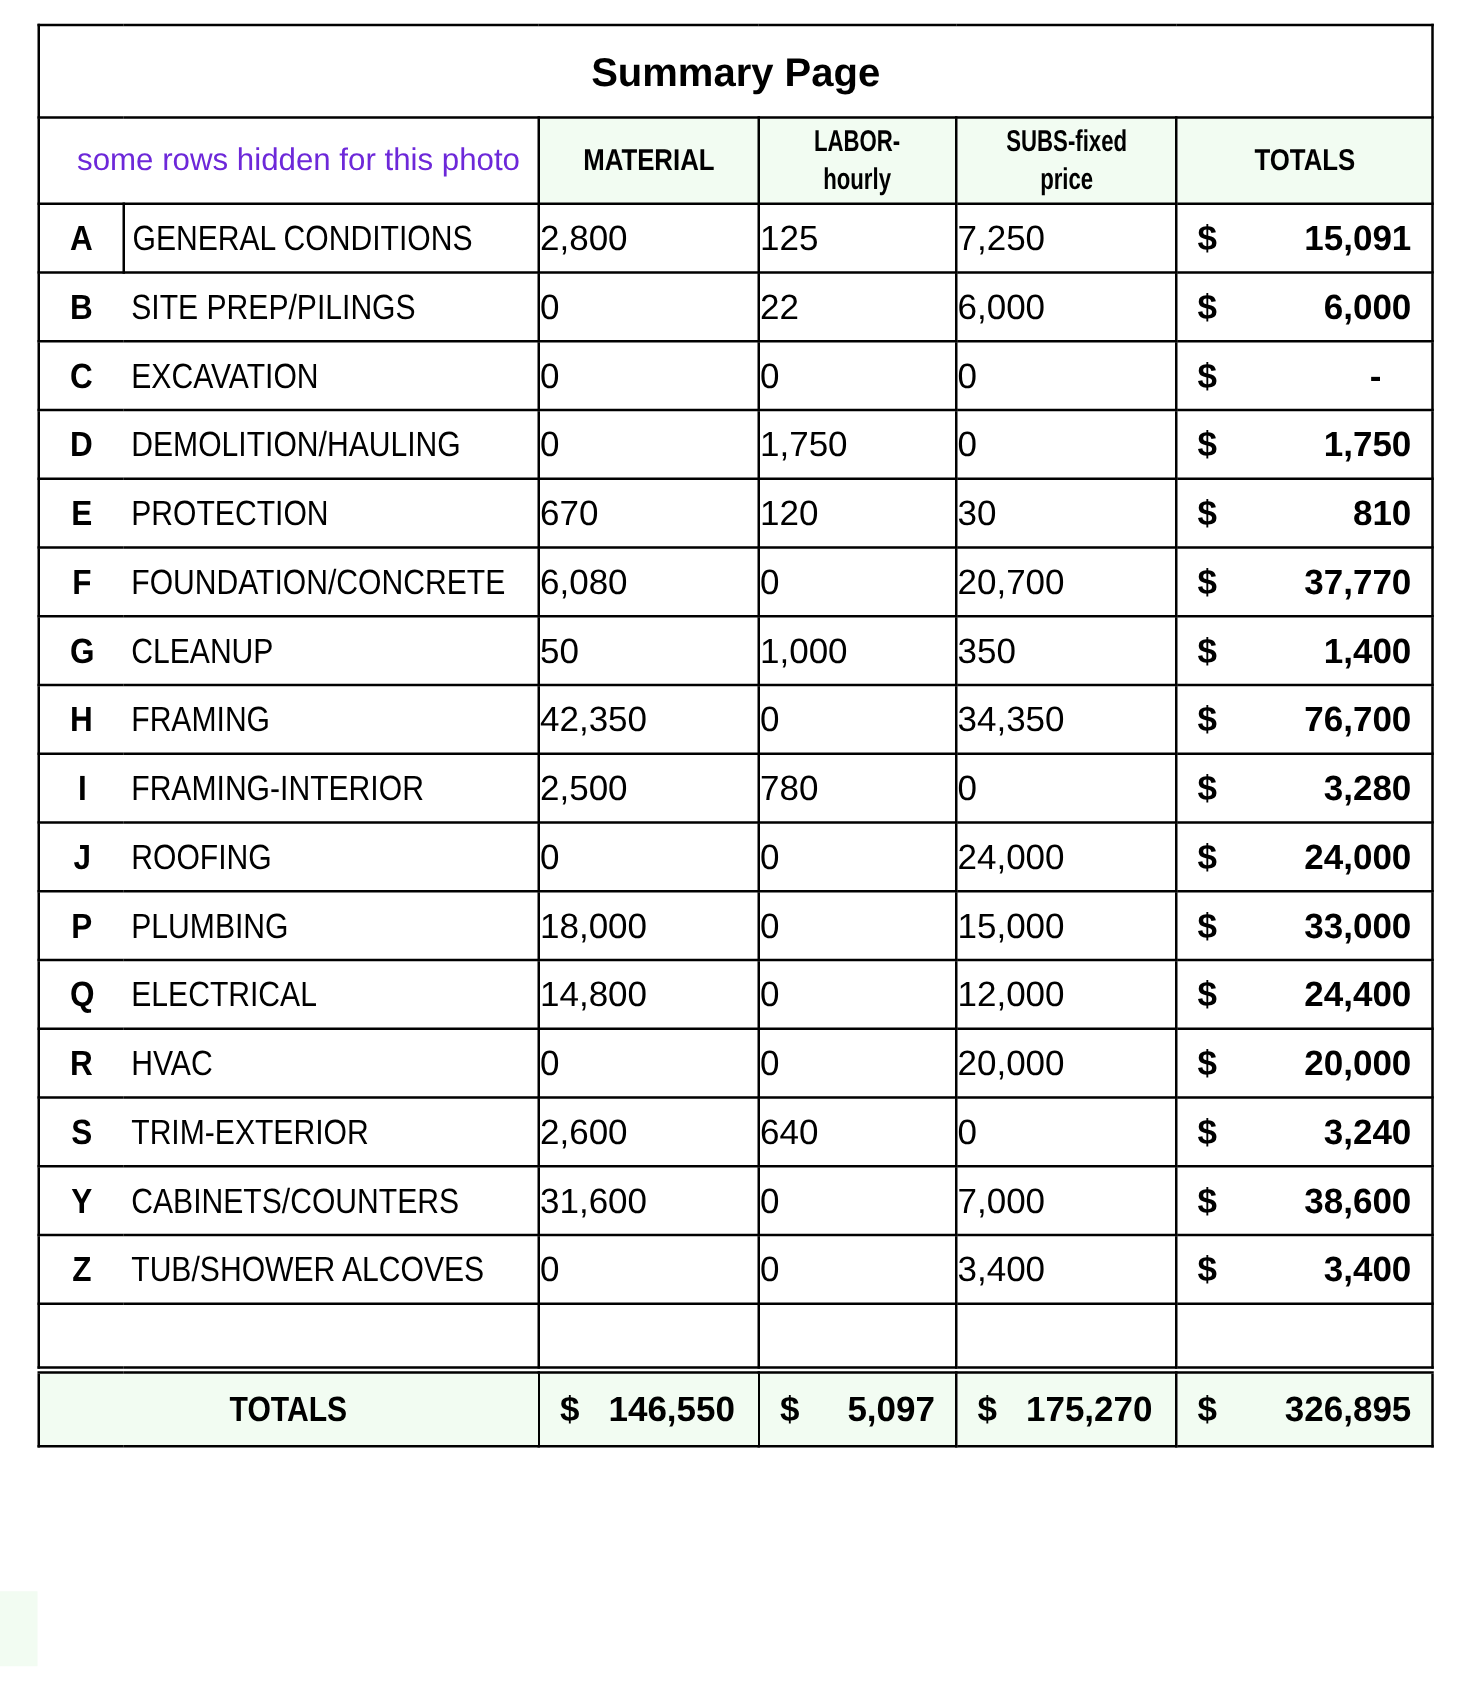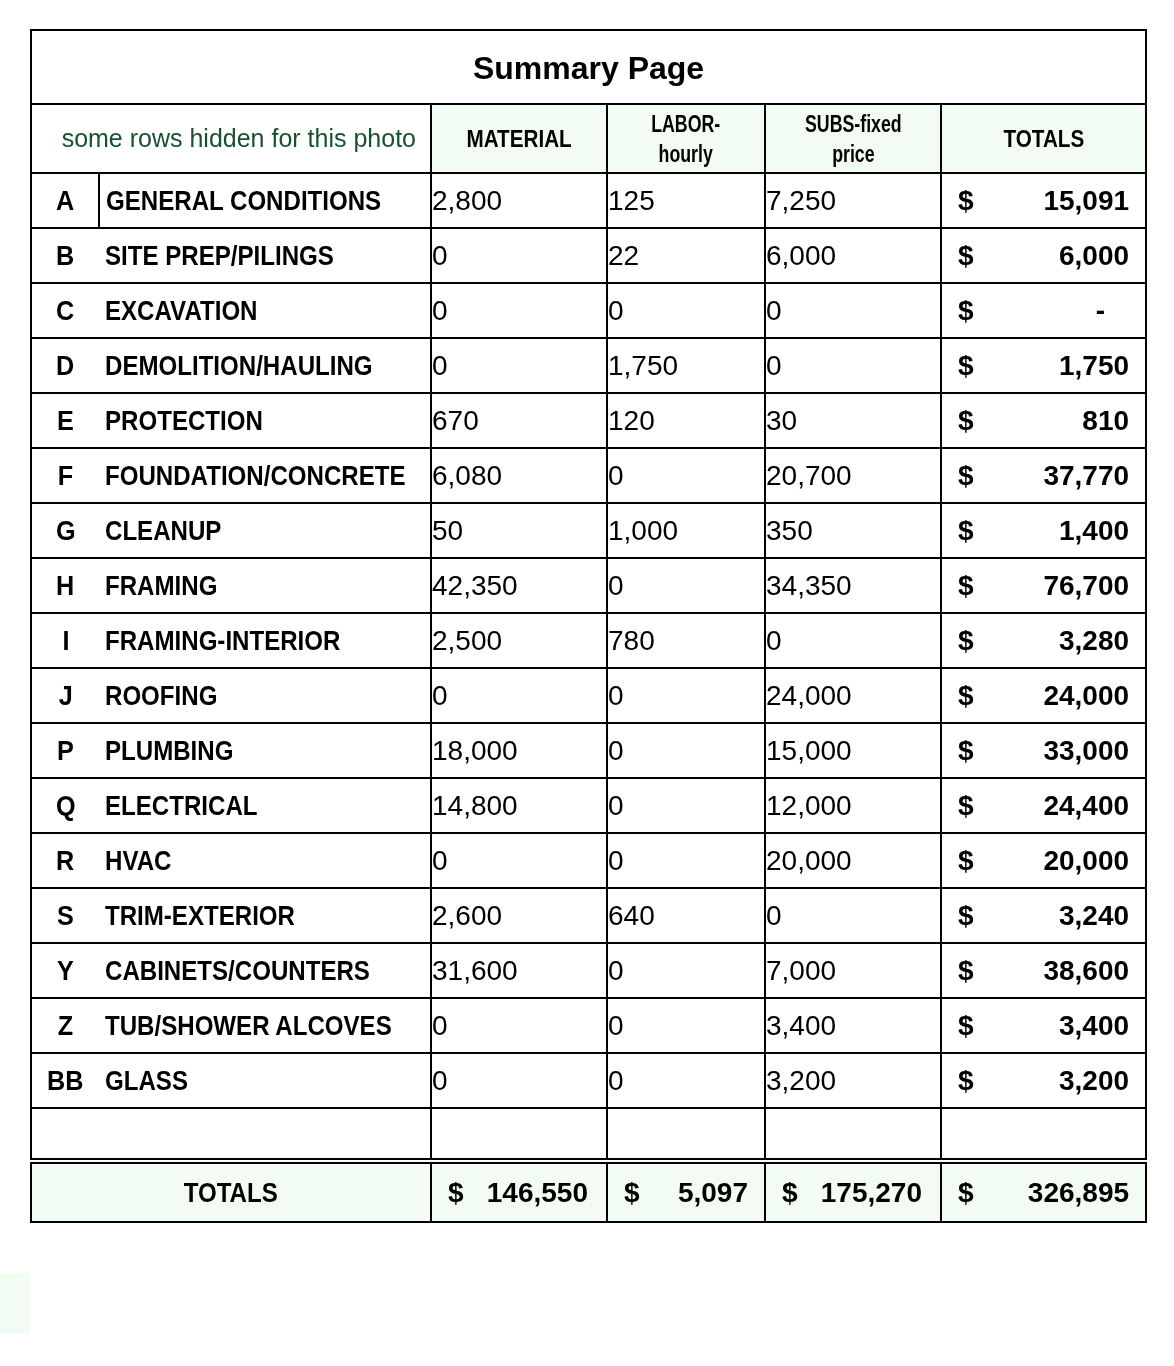--- a/index.html
+++ b/index.html
@@ -1,28 +1,28 @@
 <!DOCTYPE html>
 <html><head>
 <meta charset="utf-8">
 <style>
   html, body { margin:0; padding:0; background:#ffffff; }
   body { width:1174px; height:1366px; position:relative; font-family:"Liberation Sans", sans-serif; color:#000; overflow:hidden; }
-  .sheet { position:absolute; left:30px; top:29px; width:1025px; }
+  .sheet { position:absolute; left:30px; top:19px; width:1025px; }
   table { border-collapse:collapse; table-layout:fixed; width:1115px; }
   td { border:2px solid #000; padding:0; overflow:hidden; white-space:nowrap; }
   .title-cell { height:70px; text-align:center; font-weight:bold; font-size:32px; vertical-align:middle; padding-top:2px; }
   .hdr { height:67px; text-align:center; font-weight:bold; font-size:24px; line-height:30px; background:#f2fcf2; transform-origin:center; }
   .hdr span, .name span, .letter span, .tot-label span { display:inline-block; transform:scaleX(0.86); }
-  .note { background:#fff; color:#14532d; font-size:25px; font-weight:normal; text-align:right; padding-right:14px; line-height:31px; white-space:normal; }
+  .note { background:#fff; color:#6d28d9; font-size:25px; font-weight:normal; text-align:right; padding-right:14px; line-height:31px; white-space:normal; }
   .note span { transform:none; display:inline-block; text-align:center; }
   tr.item td { height:53px; font-size:28px; }
   .letter { text-align:center; font-weight:bold; font-size:24px; border-right:none; }
   .letter.bordered { border-right:2px solid #000; }
-  .name { font-weight:bold; font-size:28px; padding-left:6px; border-left:none; }
+  .name { font-weight:normal; font-size:28px; padding-left:6px; border-left:none; }
   .name span { transform-origin:left center; }
   .letter span { transform:scaleX(0.9); }
   .num { text-align:left; padding-right:8px; }
   .totcell { font-weight:bold; position:relative; }
   .dollar { position:absolute; left:16px; top:50%; transform:translateY(-50%); font-weight:bold; }
   .totval { position:absolute; right:16px; top:50%; transform:translateY(-50%); font-weight:bold; }
   tr.empty td { height:49px; }
   tr.gap td { height:2px; border-left:none; border-right:none; padding:0; }
   tr.grand td { height:57px; background:#f2fcf2; font-weight:bold; font-size:28px; position:relative; }
   .tot-label { text-align:center; font-size:26px; }
@@ -242,31 +242,20 @@
     <td class="name"><span>TUB/SHOWER ALCOVES</span></td>
     <td class="num">0</td>
     <td class="num">0</td>
     <td class="num">3,400</td>
     <td class="totcell">
             <span class="dollar">$</span>
             <span class="totval">3,400</span>
           </td>
   </tr>
 
-  <tr class="item">
-    <td class="letter"><span>BB</span></td>
-    <td class="name"><span>GLASS</span></td>
-    <td class="num">0</td>
-    <td class="num">0</td>
-    <td class="num">3,200</td>
-    <td class="totcell">
-            <span class="dollar">$</span>
-            <span class="totval">3,200</span>
-          </td>
-  </tr>
 
 
 
       <tr class="empty">
         <td colspan="2"></td>
         <td></td>
         <td></td>
         <td></td>
         <td></td>
       </tr>

